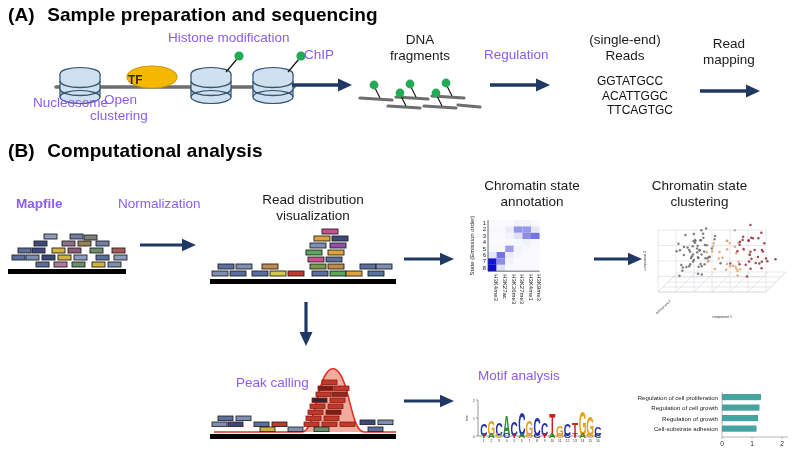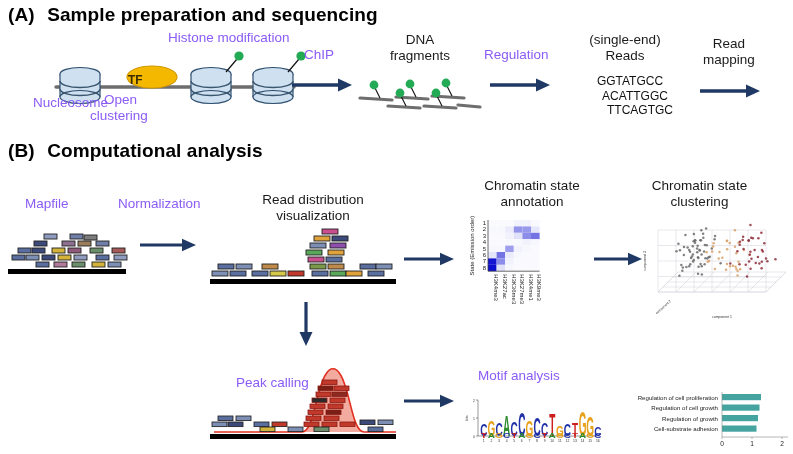--- a/index.html
+++ b/index.html
@@ -135,21 +135,21 @@
     <line x1="0" y1="9" x2="48" y2="9" stroke="#1f3864" stroke-width="3.4"></line>
     <path d="M46 2.5 L60 9 L46 15.5 Z" fill="#1f3864"></path>
   </svg>
 </div>
 
 <div class="abs" style="left:8px;top:140px;">
   <span class="panel-title">(B)</span>
   <span class="panel-title" style="margin-left:8px;">Computational analysis</span>
 </div>
 
-<div class="abs lbl" style="left:25px;top:196px;">Mapfile</div>
+<div class="abs lbl" style="left:16px;top:196px;font-weight:bold;">Mapfile</div>
 <div class="abs" style="left:8px;top:232px;">
   <svg width="122" height="42" viewBox="0 0 122 42">
     <g stroke="#222" stroke-width="0.9">
       <rect x="36" y="2" width="13" height="5" fill="#8f9bbf"></rect>
       <rect x="62" y="2" width="13" height="5" fill="#6f7fa8"></rect>
       <rect x="76" y="3" width="13" height="5" fill="#7d7d7d"></rect>
       <rect x="26" y="9" width="13" height="5" fill="#3b4a7a"></rect>
       <rect x="54" y="9" width="13" height="5" fill="#8f6f8f"></rect>
       <rect x="70" y="9" width="13" height="5" fill="#9a7d5a"></rect>
       <rect x="88" y="9" width="13" height="5" fill="#6f7fa8"></rect>

